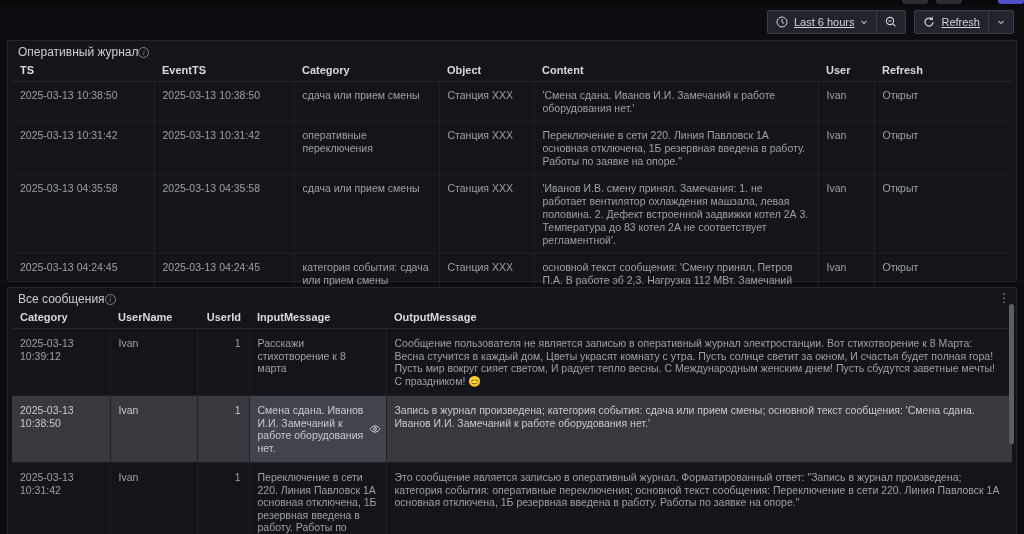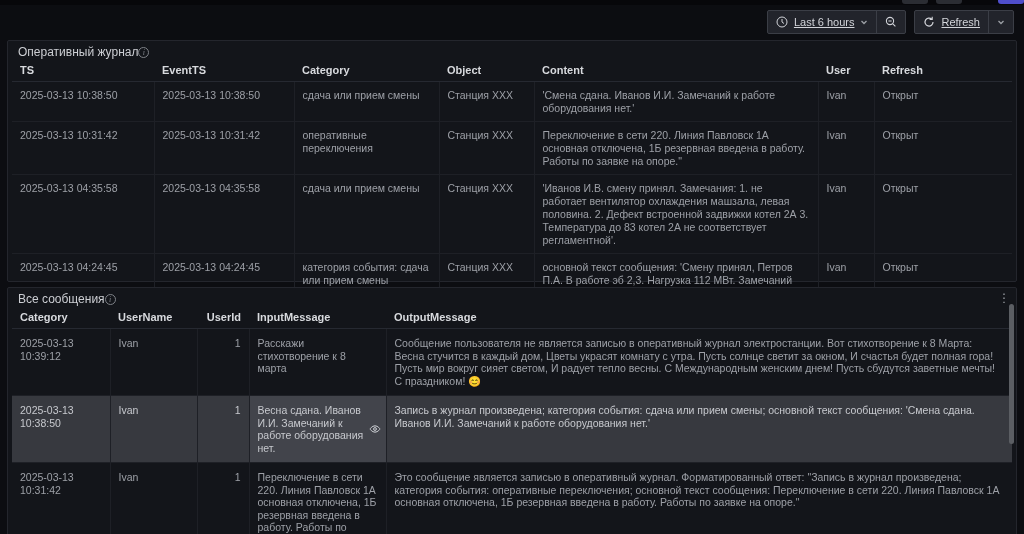--- a/index.html
+++ b/index.html
@@ -229,21 +229,21 @@
           <td>Ivan</td>
           <td class="num">1</td>
           <td>Расскажи стихотворение к 8 марта</td>
           <td>Сообщение пользователя не является записью в оперативный журнал электростанции. Вот стихотворение к 8 Марта: Весна стучится в каждый дом, Цветы украсят комнату с утра. Пусть солнце светит за окном, И счастья будет полная гора! Пусть мир вокруг сияет светом, И радует тепло весны. С Международным женским днем! Пусть сбудутся заветные мечты! С праздником! 😊</td>
         </tr>
         <tr class="hover-row">
           <td>2025-03-13 10:38:50</td>
           <td>Ivan</td>
           <td class="num">1</td>
           <td class="cell-inspect">
-            <span>Весна сдана. Иванов И.И. Замечаний к работе оборудования нет.</span>
+            <span>Смена сдана. Иванов И.И. Замечаний к работе оборудования нет.</span>
             <svg class="eye" viewBox="0 0 12 12" fill="none" stroke="#cdd0d5" stroke-width="1">
                 <path d="M1 6s2-3.2 5-3.2S11 6 11 6s-2 3.2-5 3.2S1 6 1 6z"></path>
                 <circle cx="6" cy="6" r="1.4"></circle>
               </svg>
           </td>
           <td>Запись в журнал произведена; категория события: сдача или прием смены; основной текст сообщения: 'Смена сдана. Иванов И.И. Замечаний к работе оборудования нет.'</td>
         </tr>
         <tr>
           <td>2025-03-13 10:31:42</td>
           <td>Ivan</td>

